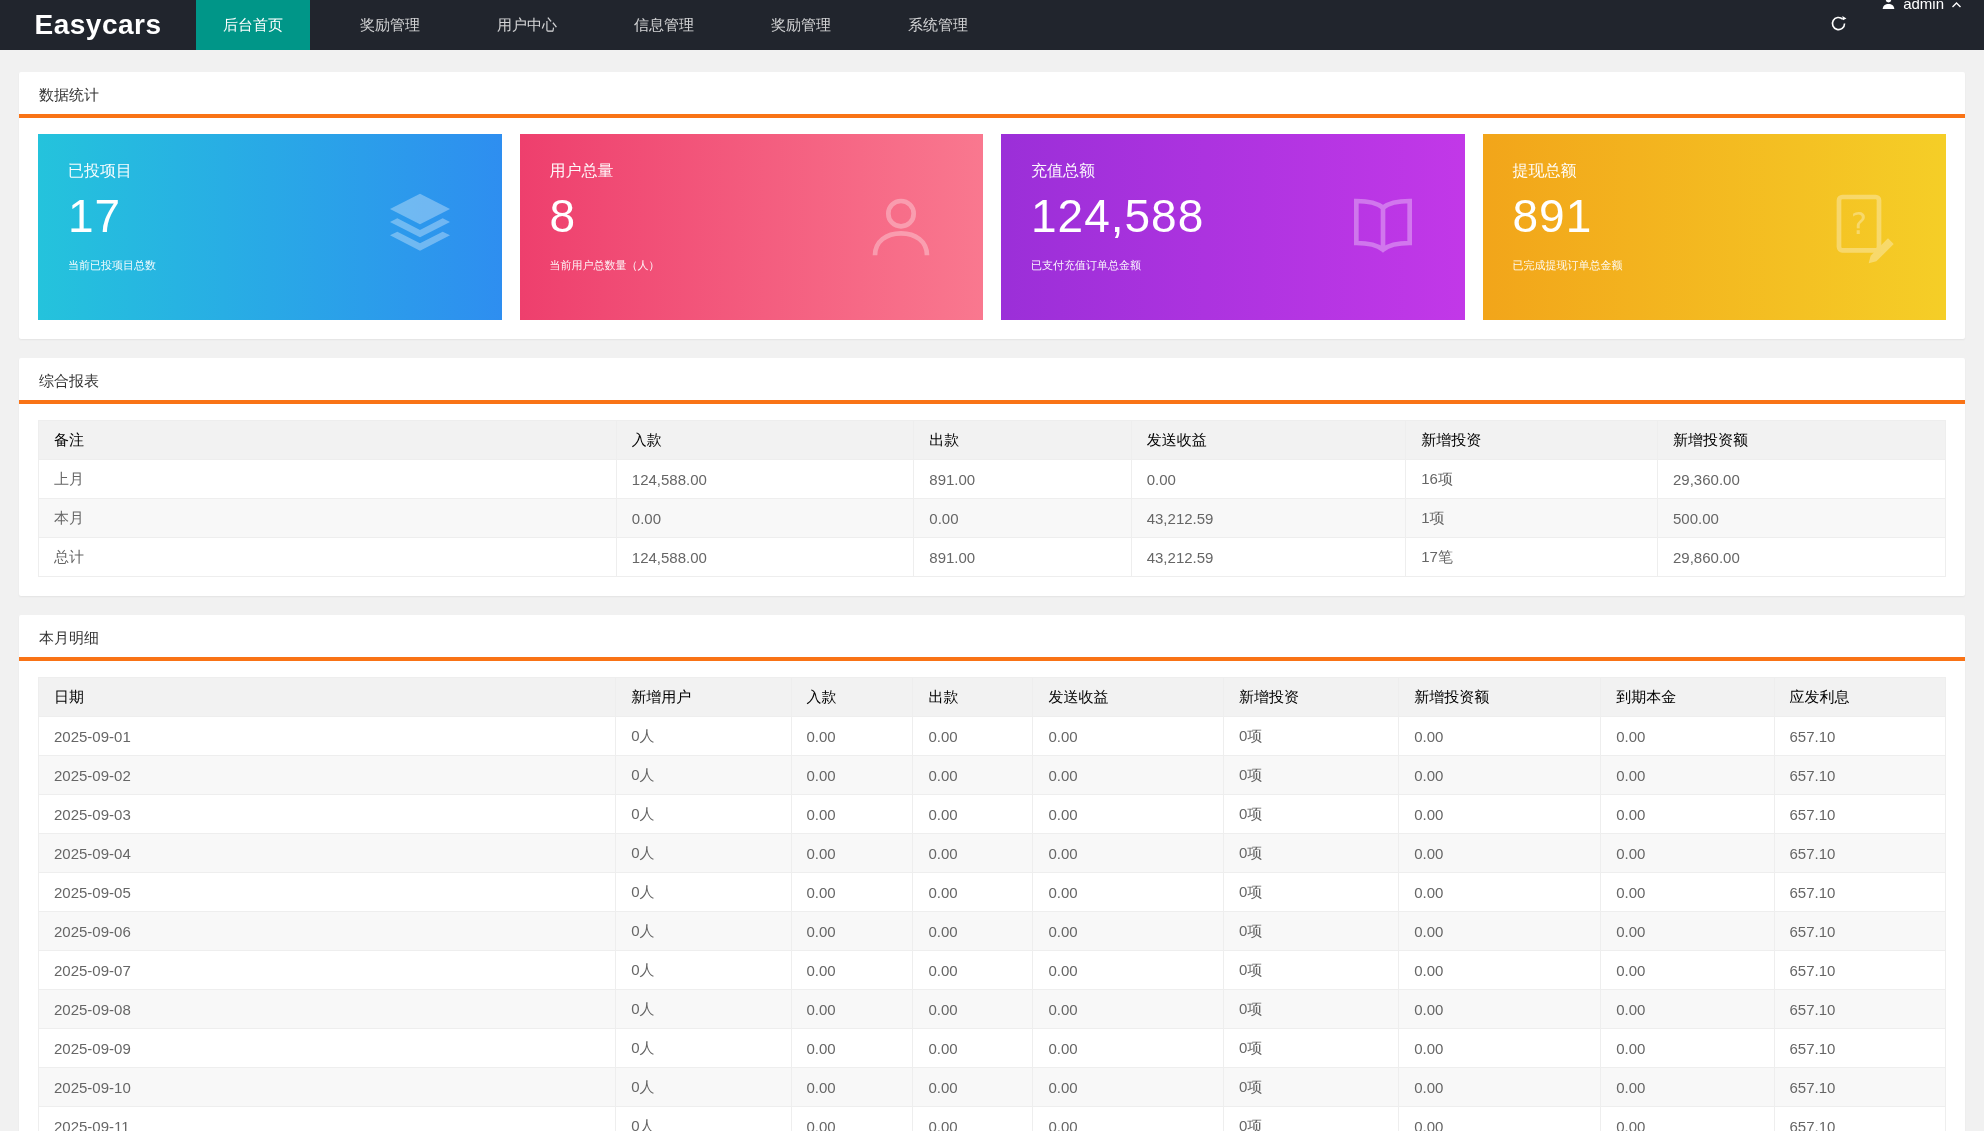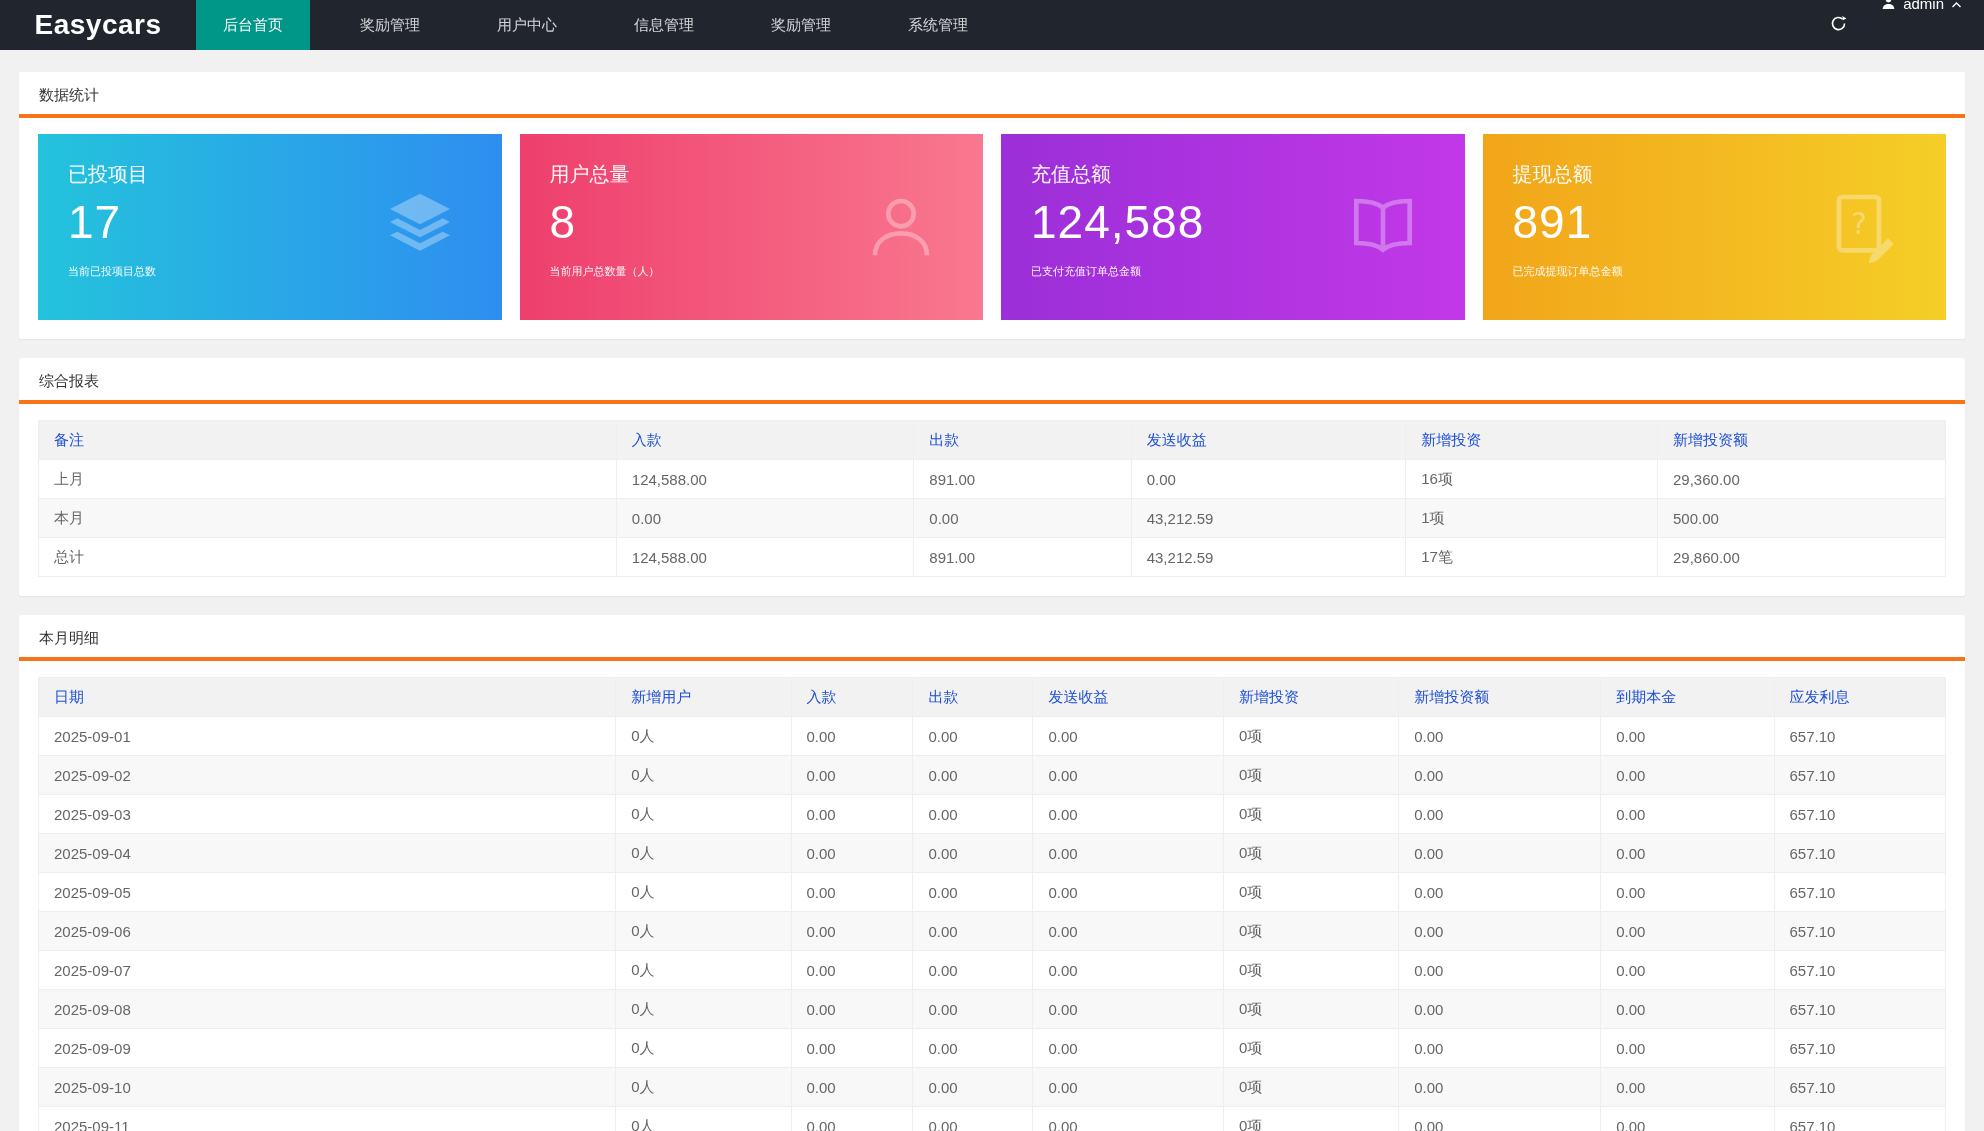--- a/index.html
+++ b/index.html
@@ -82,21 +82,21 @@
     grid-template-columns: repeat(4, 1fr);
     gap: 18px;
   }
   .stat-card {
     position: relative;
     height: 186px;
     color: #fff;
     padding: 27px 30px;
     overflow: hidden;
   }
-  .stat-title { font-size: 20px; opacity: .96; }
+  .stat-title { font-size: 16px; opacity: .96; }
   .stat-value { font-size: 46px; font-weight: 400; margin-top: 7px; letter-spacing: 1px; }
   .stat-desc { font-size: 11px; margin-top: 15px; opacity: .95; }
   .stat-icon {
     position: absolute;
     right: 42px;
     top: 50%;
     transform: translateY(-50%);
     width: 80px;
     height: 80px;
     opacity: .32;
@@ -112,21 +112,21 @@
   }
   table.tbl th, table.tbl td {
     border: 1px solid #eeeeee;
     height: 39px;
     padding: 0 15px;
     text-align: left;
     font-weight: normal;
     white-space: nowrap;
     overflow: hidden;
   }
-  table.tbl th { background: #f2f2f2; color: #1d4ed8; }
+  table.tbl th { background: #f2f2f2; color: #000000; }
   table.tbl td { color: #666; }
   table.tbl tbody tr:nth-child(even) { background: #f8f8f8; }
 
   .summary-table th:nth-child(1){width:30.3%}
   .summary-table th:nth-child(2){width:15.6%}
   .summary-table th:nth-child(3){width:11.4%}
   .summary-table th:nth-child(4){width:14.4%}
   .summary-table th:nth-child(5){width:13.2%}
   .summary-table th:nth-child(6){width:15.1%}
 

